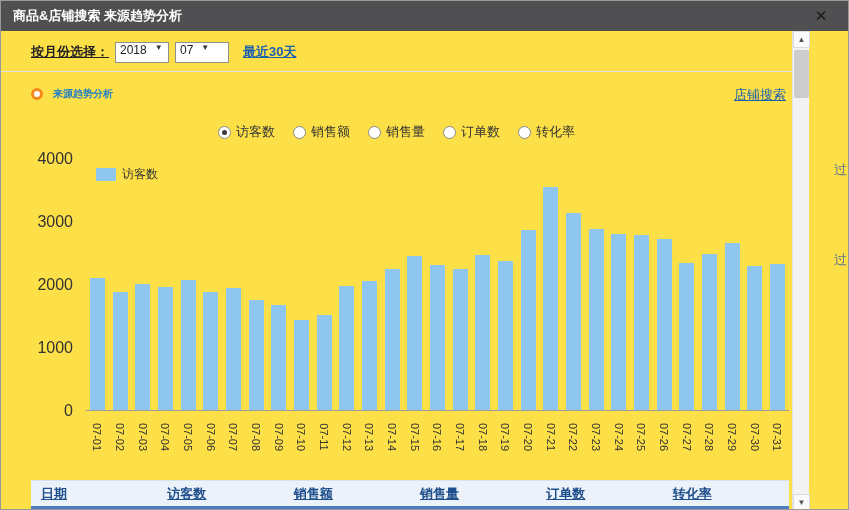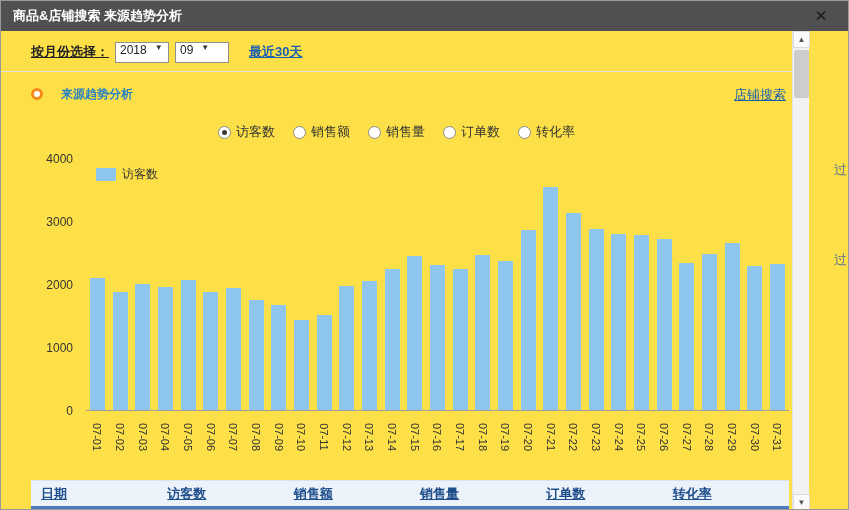--- a/index.html
+++ b/index.html
@@ -14,42 +14,42 @@
   .close-btn { position:absolute; top:6px; right:20px; width:18px; height:18px; color:#161616; background:transparent;
                font-size:15px; font-weight:bold; line-height:18px; text-align:center; cursor:pointer; }
 
   
   .filter-row { position:absolute; top:40px; left:30px; height:22px; display:flex; align-items:center; font-size:13px; color:#222; }
   .filter-label { font-weight:bold;text-decoration:underline; }
   .select-box { border:1px solid #8f8f8f; background:#fff; height:21px; min-width:54px; font-size:12px; color:#222;
                 padding:0 4px; display:inline-flex; align-items:flex-start; margin-left:6px; cursor:pointer; }
   .select-box .caret { margin-left:8px; font-size:8px; color:#333; }
   .text-link { color:#1a5fb0; text-decoration:underline; font-size:13px; font-weight:bold; cursor:pointer; }
-  .filter-row .text-link { margin-left:20px; }
+  .filter-row .text-link { margin-left:14px; }
 
   .divider { position:absolute; top:70px; left:0; width:791px; height:1px; background:#e0e0e0; }
 
   
   .section-header { position:absolute; top:83px; left:30px; height:20px; display:flex; align-items:center; }
   .ring-icon { width:12px; height:12px; border:3px solid #F28A1E; border-radius:50%; background:#fff; }
-  .section-title { color:#2680C2; font-size:12px; font-weight:bold; margin-left:18px; }
+  .section-title { color:#2680C2; font-size:10px; font-weight:bold; margin-left:10px; }
   .download-link { position:absolute; top:85px; right:62px; color:#1a5fb0; font-size:13px; text-decoration:underline; cursor:pointer; }
 
   
   .radio-row { position:absolute; top:122px; left:0; width:791px; display:flex; justify-content:center; gap:18px;
                font-size:13px; color:#333; }
   .radio-item { display:flex; align-items:center; gap:5px; cursor:pointer; }
   .radio-circle { width:13px; height:13px; border:1px solid #8a8a8a; border-radius:50%; background:#fff; position:relative; flex:0 0 auto; }
   .radio-circle.sel::after { content:''; position:absolute; left:3px; top:3px; width:5px; height:5px; border-radius:50%; background:#3a3a3a; }
 
   
   .legend { position:absolute; top:165px; left:95px; display:flex; align-items:center; gap:6px; font-size:12px; color:#333; }
   .legend-swatch { width:20px; height:13px; background:#8EC6EE; }
   .y-axis { position:absolute; left:18px; top:158px; width:60px; height:252px; }
-  .y-tick { position:absolute; right:6px; transform:translateY(50%); font-size:12px; color:#333; }
+  .y-tick { position:absolute; right:6px; transform:translateY(50%); font-size:16px; color:#333; }
   .plot { position:absolute; left:85px; top:158px; width:703px; height:252px; border-bottom:1px solid #9c9c9c;
           display:flex; align-items:flex-end; }
   .bar-slot { flex:1; height:100%; display:flex; justify-content:center; align-items:flex-end; }
   .bar { width:15px; background:#8EC6EE; }
   .x-axis { position:absolute; left:85px; top:412px; width:703px; height:54px; display:flex; }
   .x-slot { flex:1; position:relative; }
   .x-label { position:absolute; left:50%; top:24px; transform:translate(-50%,-50%) rotate(90deg);
              font-size:11px; color:#333; white-space:nowrap; }
 
   
@@ -79,21 +79,21 @@
     <span class="close-btn">✕</span>
   </div>
 
   <div class="filter-row">
     <span class="filter-label">按月份选择：</span>
     <span class="select-box">
       <span>2018</span>
       <span class="caret">▼</span>
     </span>
     <span class="select-box">
-      <span>09</span>
+      <span>07</span>
       <span class="caret">▼</span>
     </span>
     <span class="text-link">最近30天</span>
   </div>
 
   <div class="divider"></div>
 
   <div class="section-header">
     <span class="ring-icon"></span>
     <span class="section-title">来源趋势分析</span>

